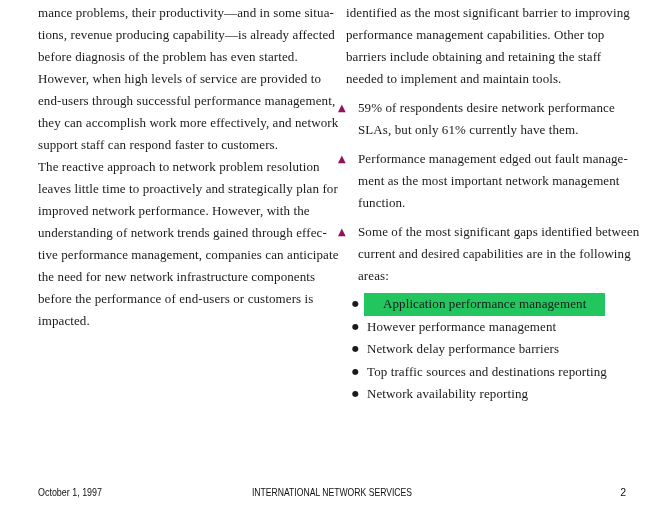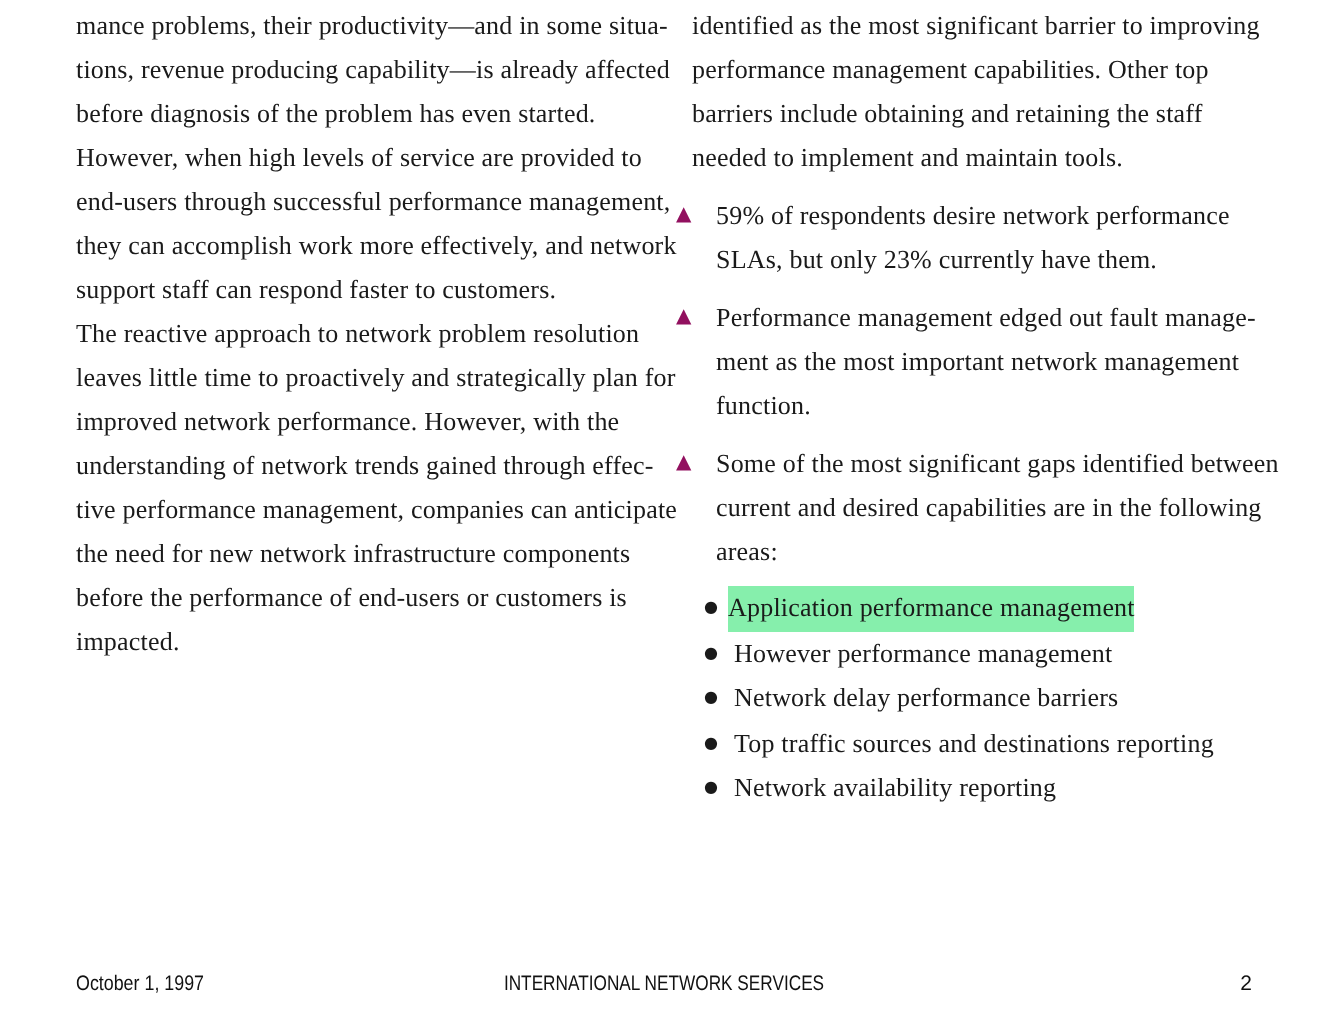--- a/index.html
+++ b/index.html
@@ -55,22 +55,22 @@
     font-size: 8px;
     line-height: 22.5px;
     color: #1a1a1a;
   }
   .sub-text {
     font-size: 13px;
     line-height: 22.5px;
     letter-spacing: 0.1px;
   }
   .sub-text.highlighted {
-    background: #86efac;
-    padding: 0 0;
+    background: #22c55e;
+    padding: 0 19px;
     margin-left: -3px;
   }
   .footer-date {
     position: absolute;
     left: 38px;
     top: 486px;
     font-family: "Liberation Sans", sans-serif;
     font-size: 10.5px;
     color: #111111;
     transform: scaleX(0.85);
@@ -124,21 +124,21 @@
 
   <div class="col-right">
     <div class="para cont-para">identified as the most significant barrier to improving
 performance management capabilities. Other top
 barriers include obtaining and retaining the staff
 needed to implement and maintain tools.</div>
 
     <div class="bullet-item">
       <span class="tri-marker">▲</span>
       <span class="bullet-text">59% of respondents desire network performance
-SLAs, but only 23% currently have them.</span>
+SLAs, but only 61% currently have them.</span>
     </div>
 
     <div class="bullet-item">
       <span class="tri-marker">▲</span>
       <span class="bullet-text">Performance management edged out fault manage-
 ment as the most important network management
 function.</span>
     </div>
 
     <div class="bullet-item">

